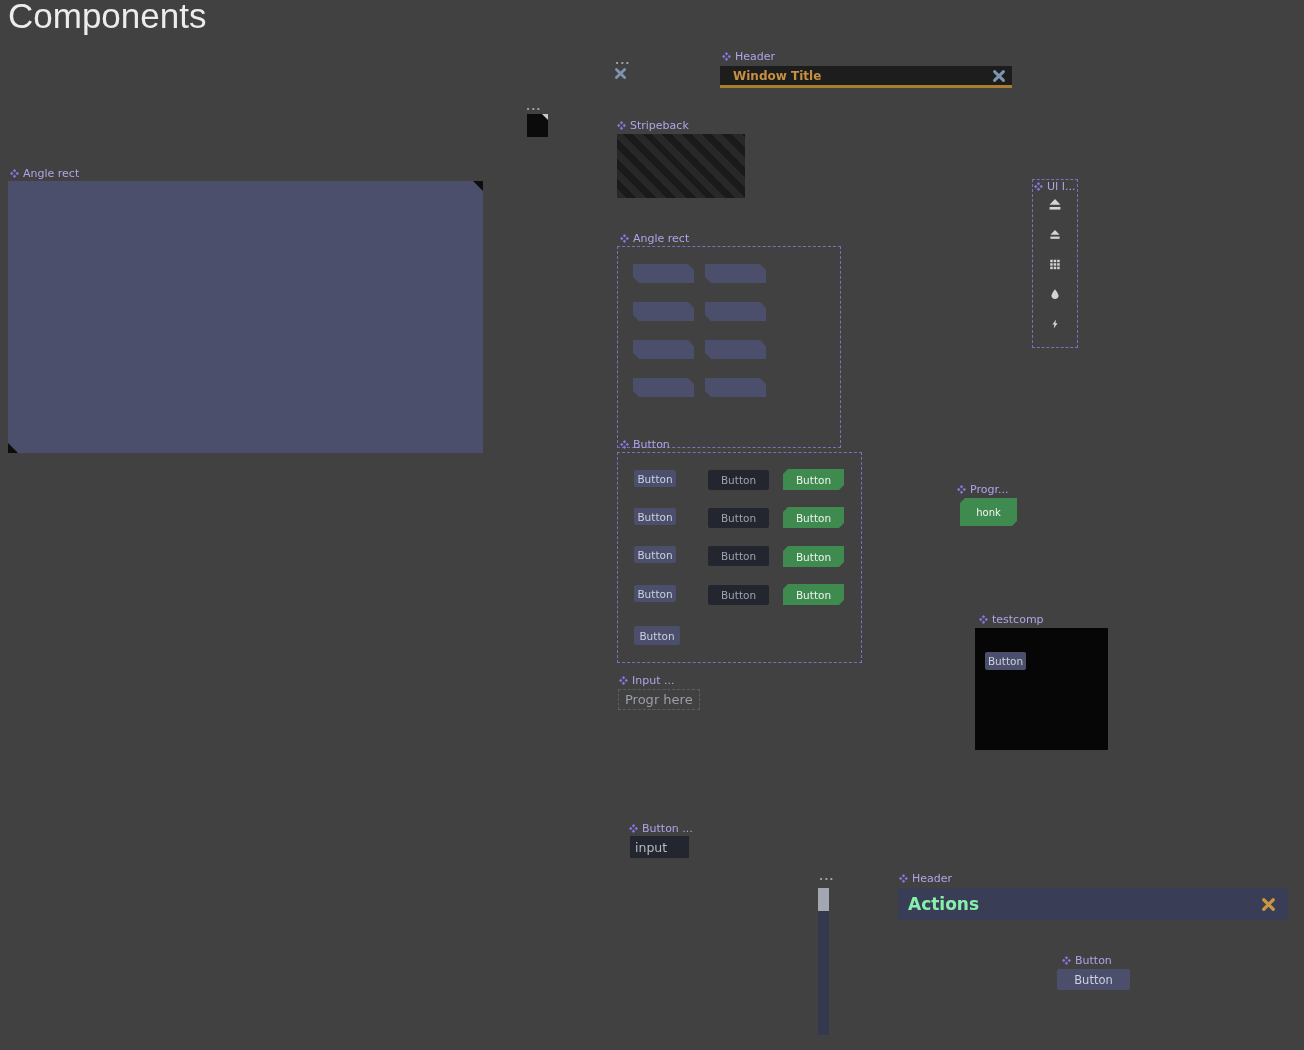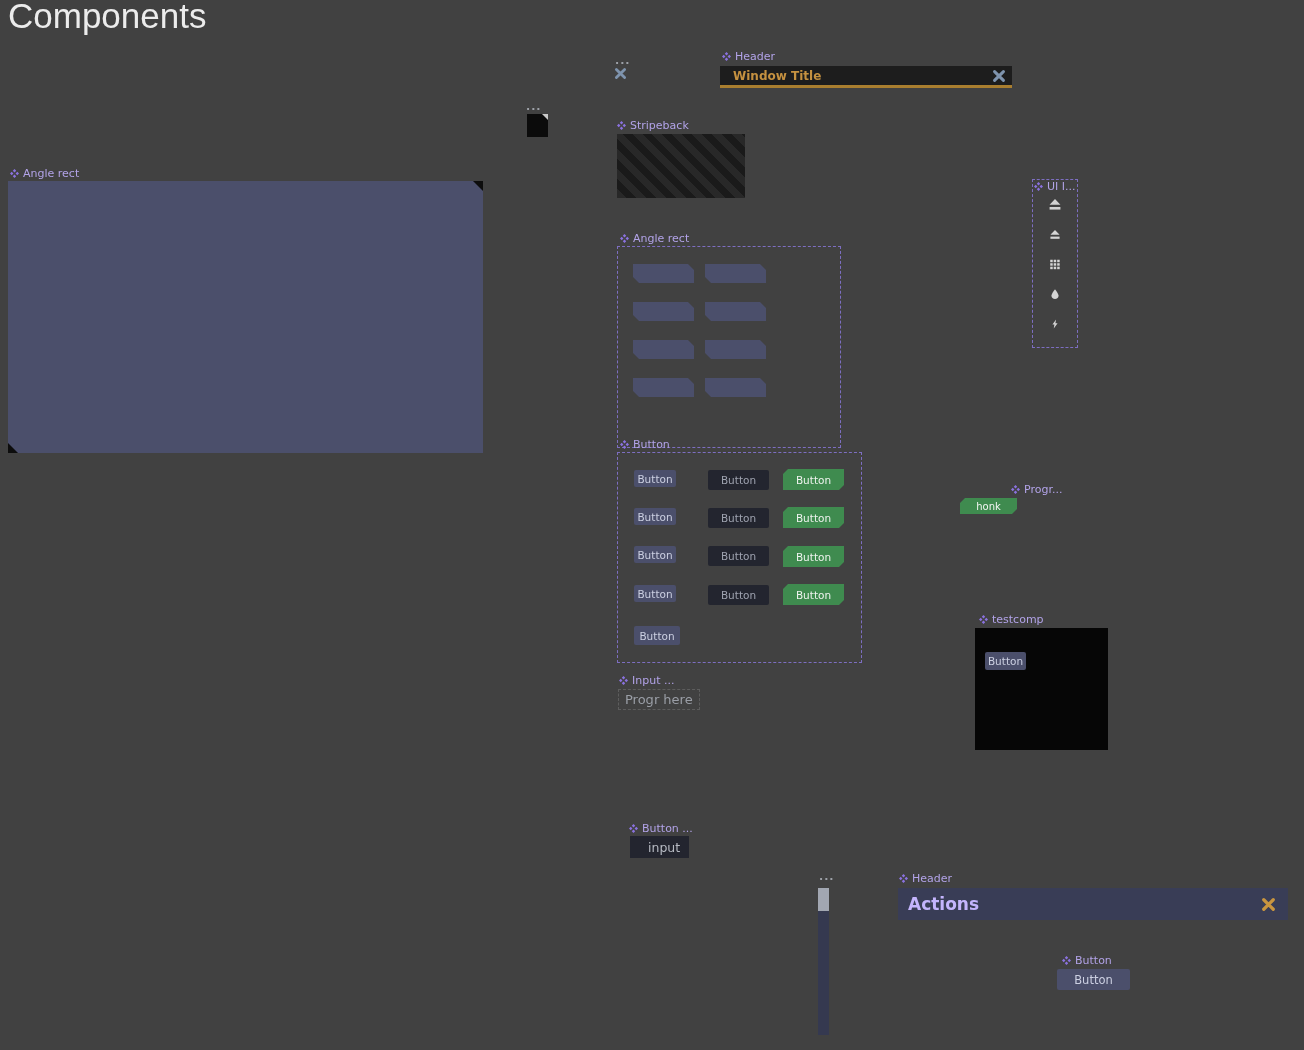--- a/index.html
+++ b/index.html
@@ -68,45 +68,45 @@
     clip-path:polygon(5px 0, 100% 0, 100% calc(100% - 5px), calc(100% - 5px) 100%, 0 100%, 0 5px);
   }
   .btn-lg { font-size:11.5px; }
 
   .status-text {
     position:absolute; left:618px; top:689px; padding:2px 6px;
     font-size:13px; color:#9a9ea6; border:1px dashed rgba(255,255,255,0.15);
   }
 
   .progress {
-    position:absolute; left:960px; top:498px; width:57px; height:16px;
+    position:absolute; left:960px; top:498px; width:57px; height:28px;
     background:#3f8b4f; color:#f2f6f2; font-size:10px;
     display:flex; align-items:center; justify-content:center;
     clip-path:polygon(5px 0, 100% 0, 100% calc(100% - 5px), calc(100% - 5px) 100%, 0 100%, 0 5px);
   }
 
   .ui-list { left:1032px; top:179px; width:46px; height:169px; }
   .ui-item { position:absolute; left:50%; transform:translateX(-50%); color:#d4d4d4; display:flex; }
 
   .testcomp { position:absolute; left:975px; top:628px; width:133px; height:122px; background:#060606; }
 
   .input-box {
     position:absolute; left:630px; top:836px; width:59px; height:22px;
-    background:#23252f; border:none; color:#b6bac2; font-size:12.5px; padding-left:18px;
+    background:#23252f; border:none; color:#b6bac2; font-size:12.5px; padding-left:5px;
     font-family:"DejaVu Sans", sans-serif;
   }
 
   .scroll-track { position:absolute; left:818px; top:888px; width:11px; height:147px; background:#353950; }
   .scroll-thumb { position:absolute; left:0; top:0; width:11px; height:23px; background:#a2a7b2; }
 
   .actions-header {
     position:absolute; left:898px; top:888px; width:390px; height:32px;
     background:#393d56; display:flex; align-items:center;
   }
-  .actions-header .atitle { font-size:17px; font-weight:bold; color:#c4b5fd; padding-left:10px; }
+  .actions-header .atitle { font-size:17px; font-weight:bold; color:#86efac; padding-left:10px; }
   .actions-header .hx { margin-left:auto; margin-right:12px; display:flex; }
 </style>
 </head>
 <body>
 
 <svg width="0" height="0" style="position:absolute" aria-hidden="true">
   <defs>
     <g id="sym-diamond">
       <path d="M5 0 L6.9 1.9 5 3.8 3.1 1.9 Z"></path>
       <path d="M5 6.2 L6.9 8.1 5 10 3.1 8.1 Z"></path>
@@ -227,21 +227,21 @@
 <button class="btn btn-green" style="left:783px;top:584px;width:61px;height:21px">Button</button>
 
 <div class="marker" style="left:619px;top:674px">
   <svg width="9" height="9" viewBox="0 0 10 10" fill="currentColor">
       <use href="#sym-diamond"></use>
     </svg>
   <span>Input ...</span>
 </div>
 <div class="status-text">Progr here</div>
 
-<div class="marker" style="left:1011px;top:483px">
+<div class="marker" style="left:957px;top:483px">
   <svg width="9" height="9" viewBox="0 0 10 10" fill="currentColor">
       <use href="#sym-diamond"></use>
     </svg>
   <span>Progr...</span>
 </div>
 <div class="progress">
   <span>honk</span>
 </div>
 
 <div class="marker" style="left:1034px;top:180px">

